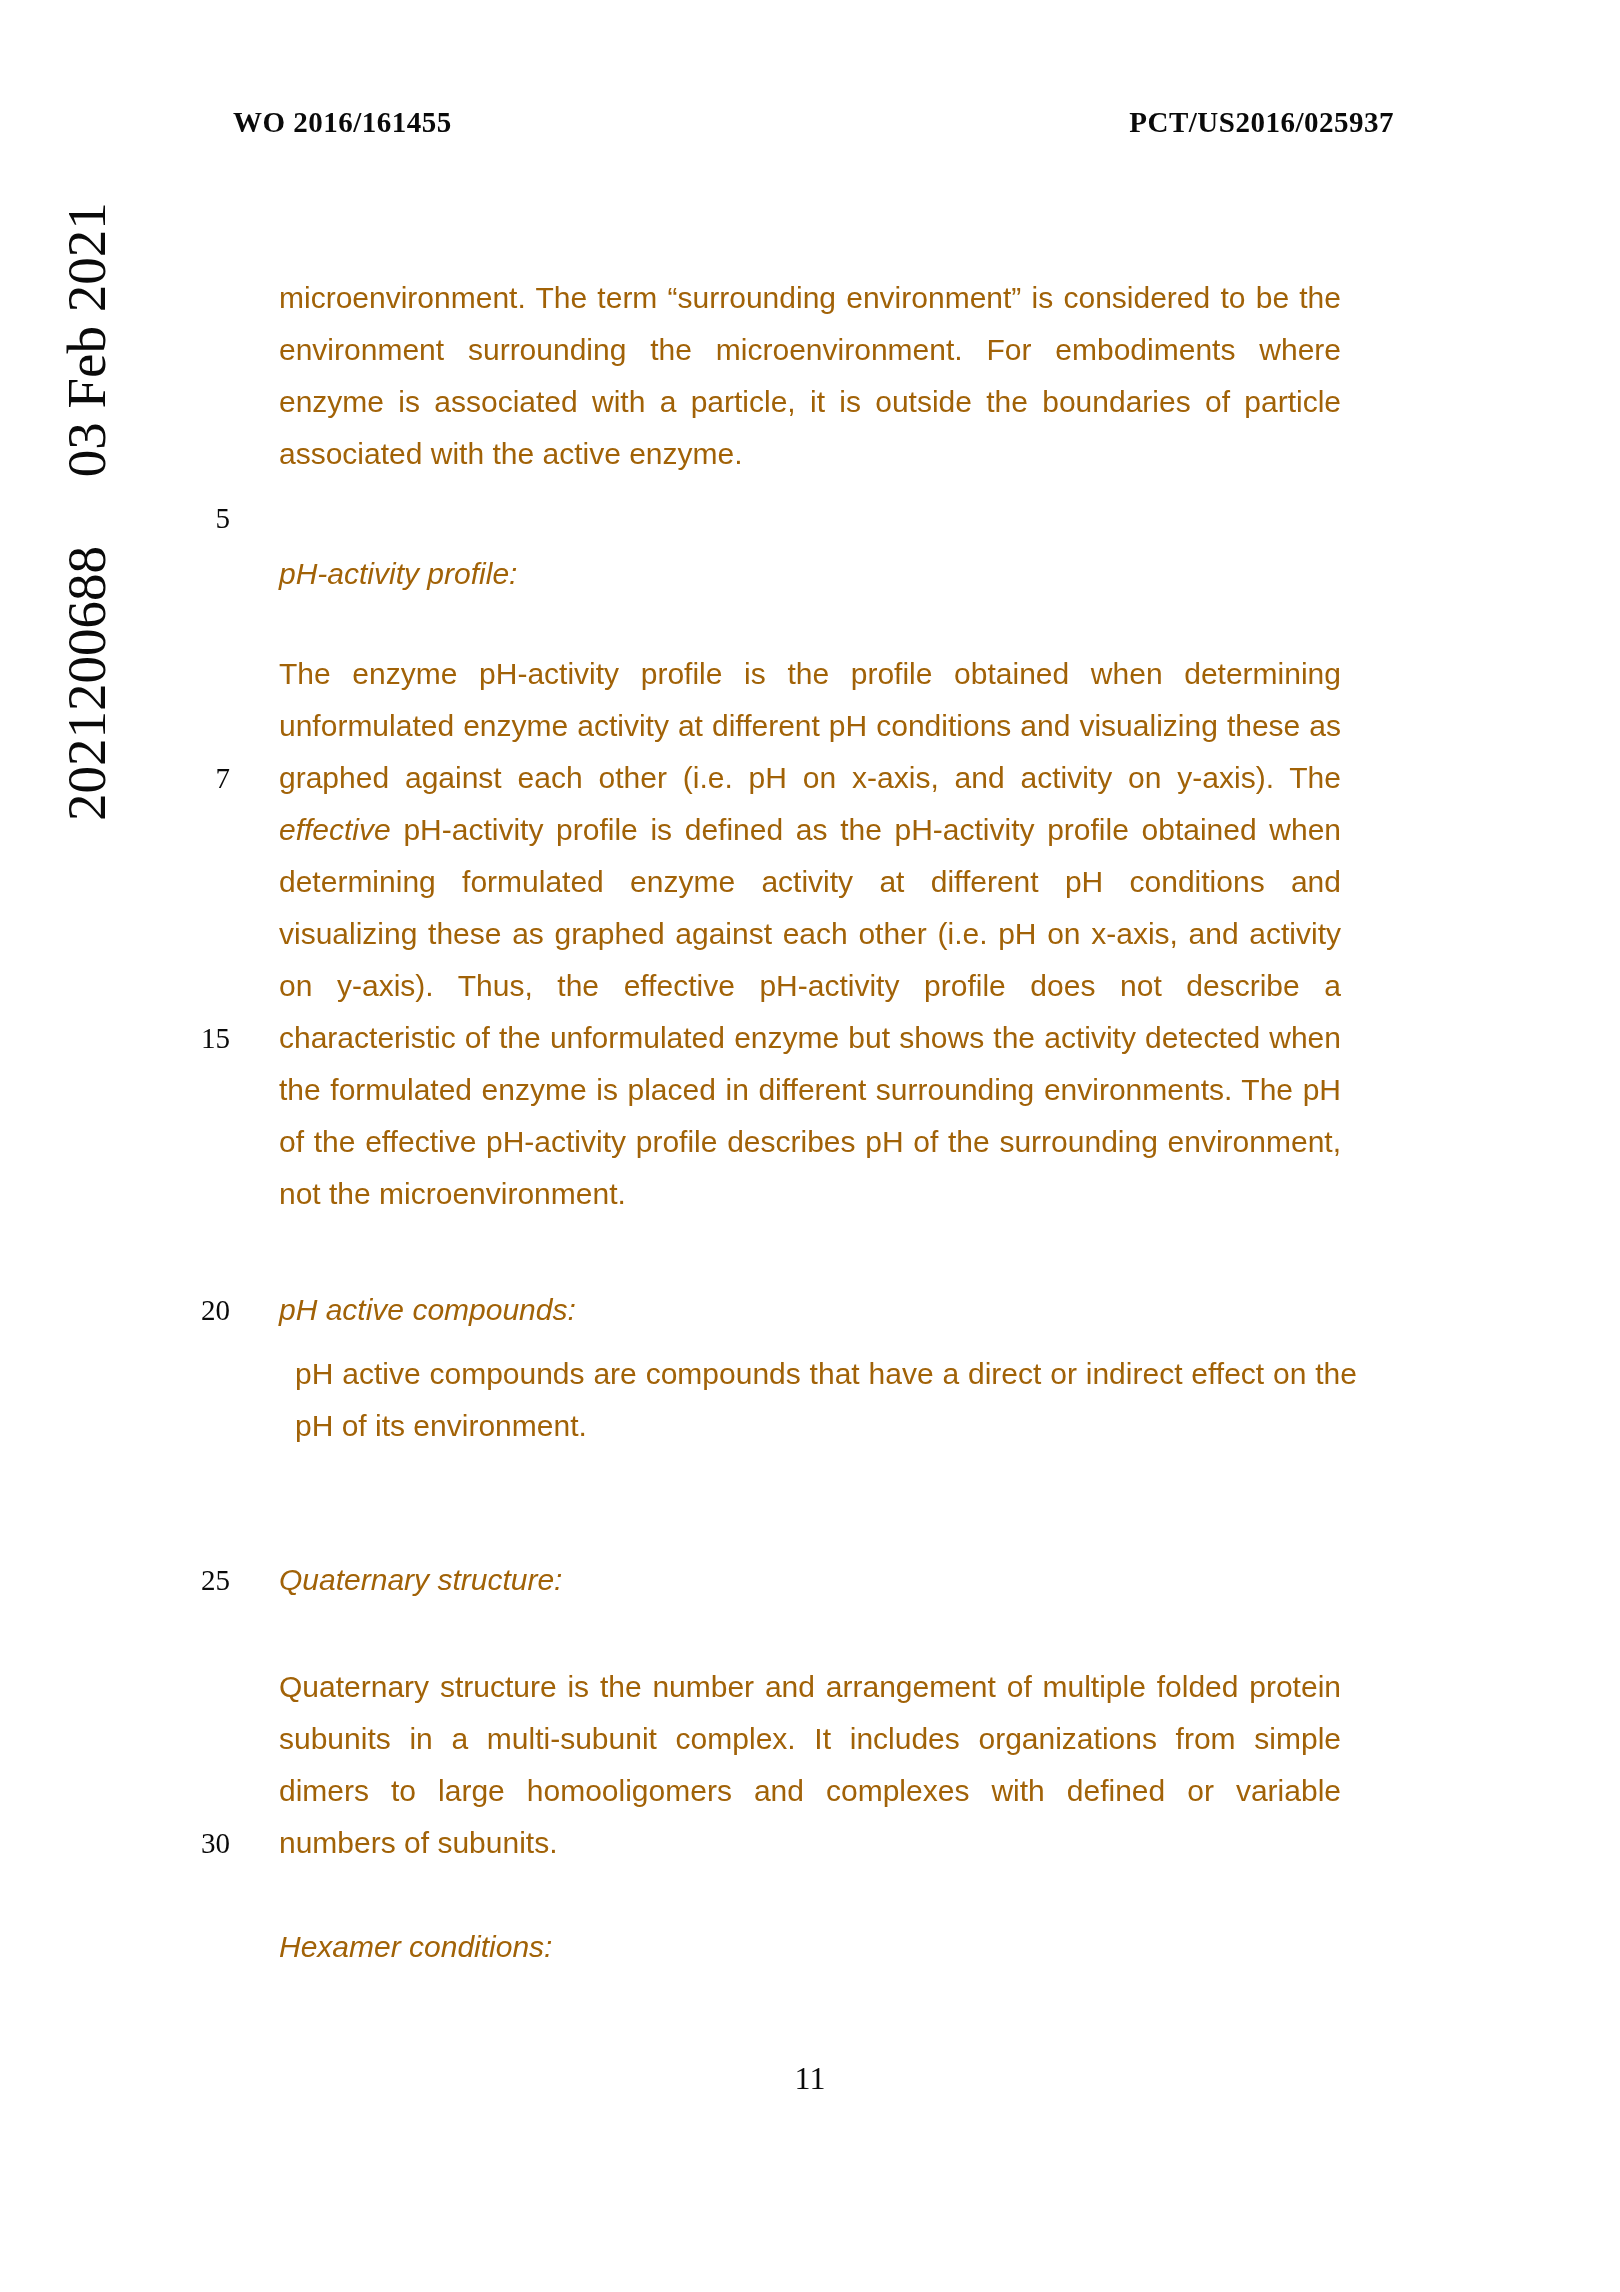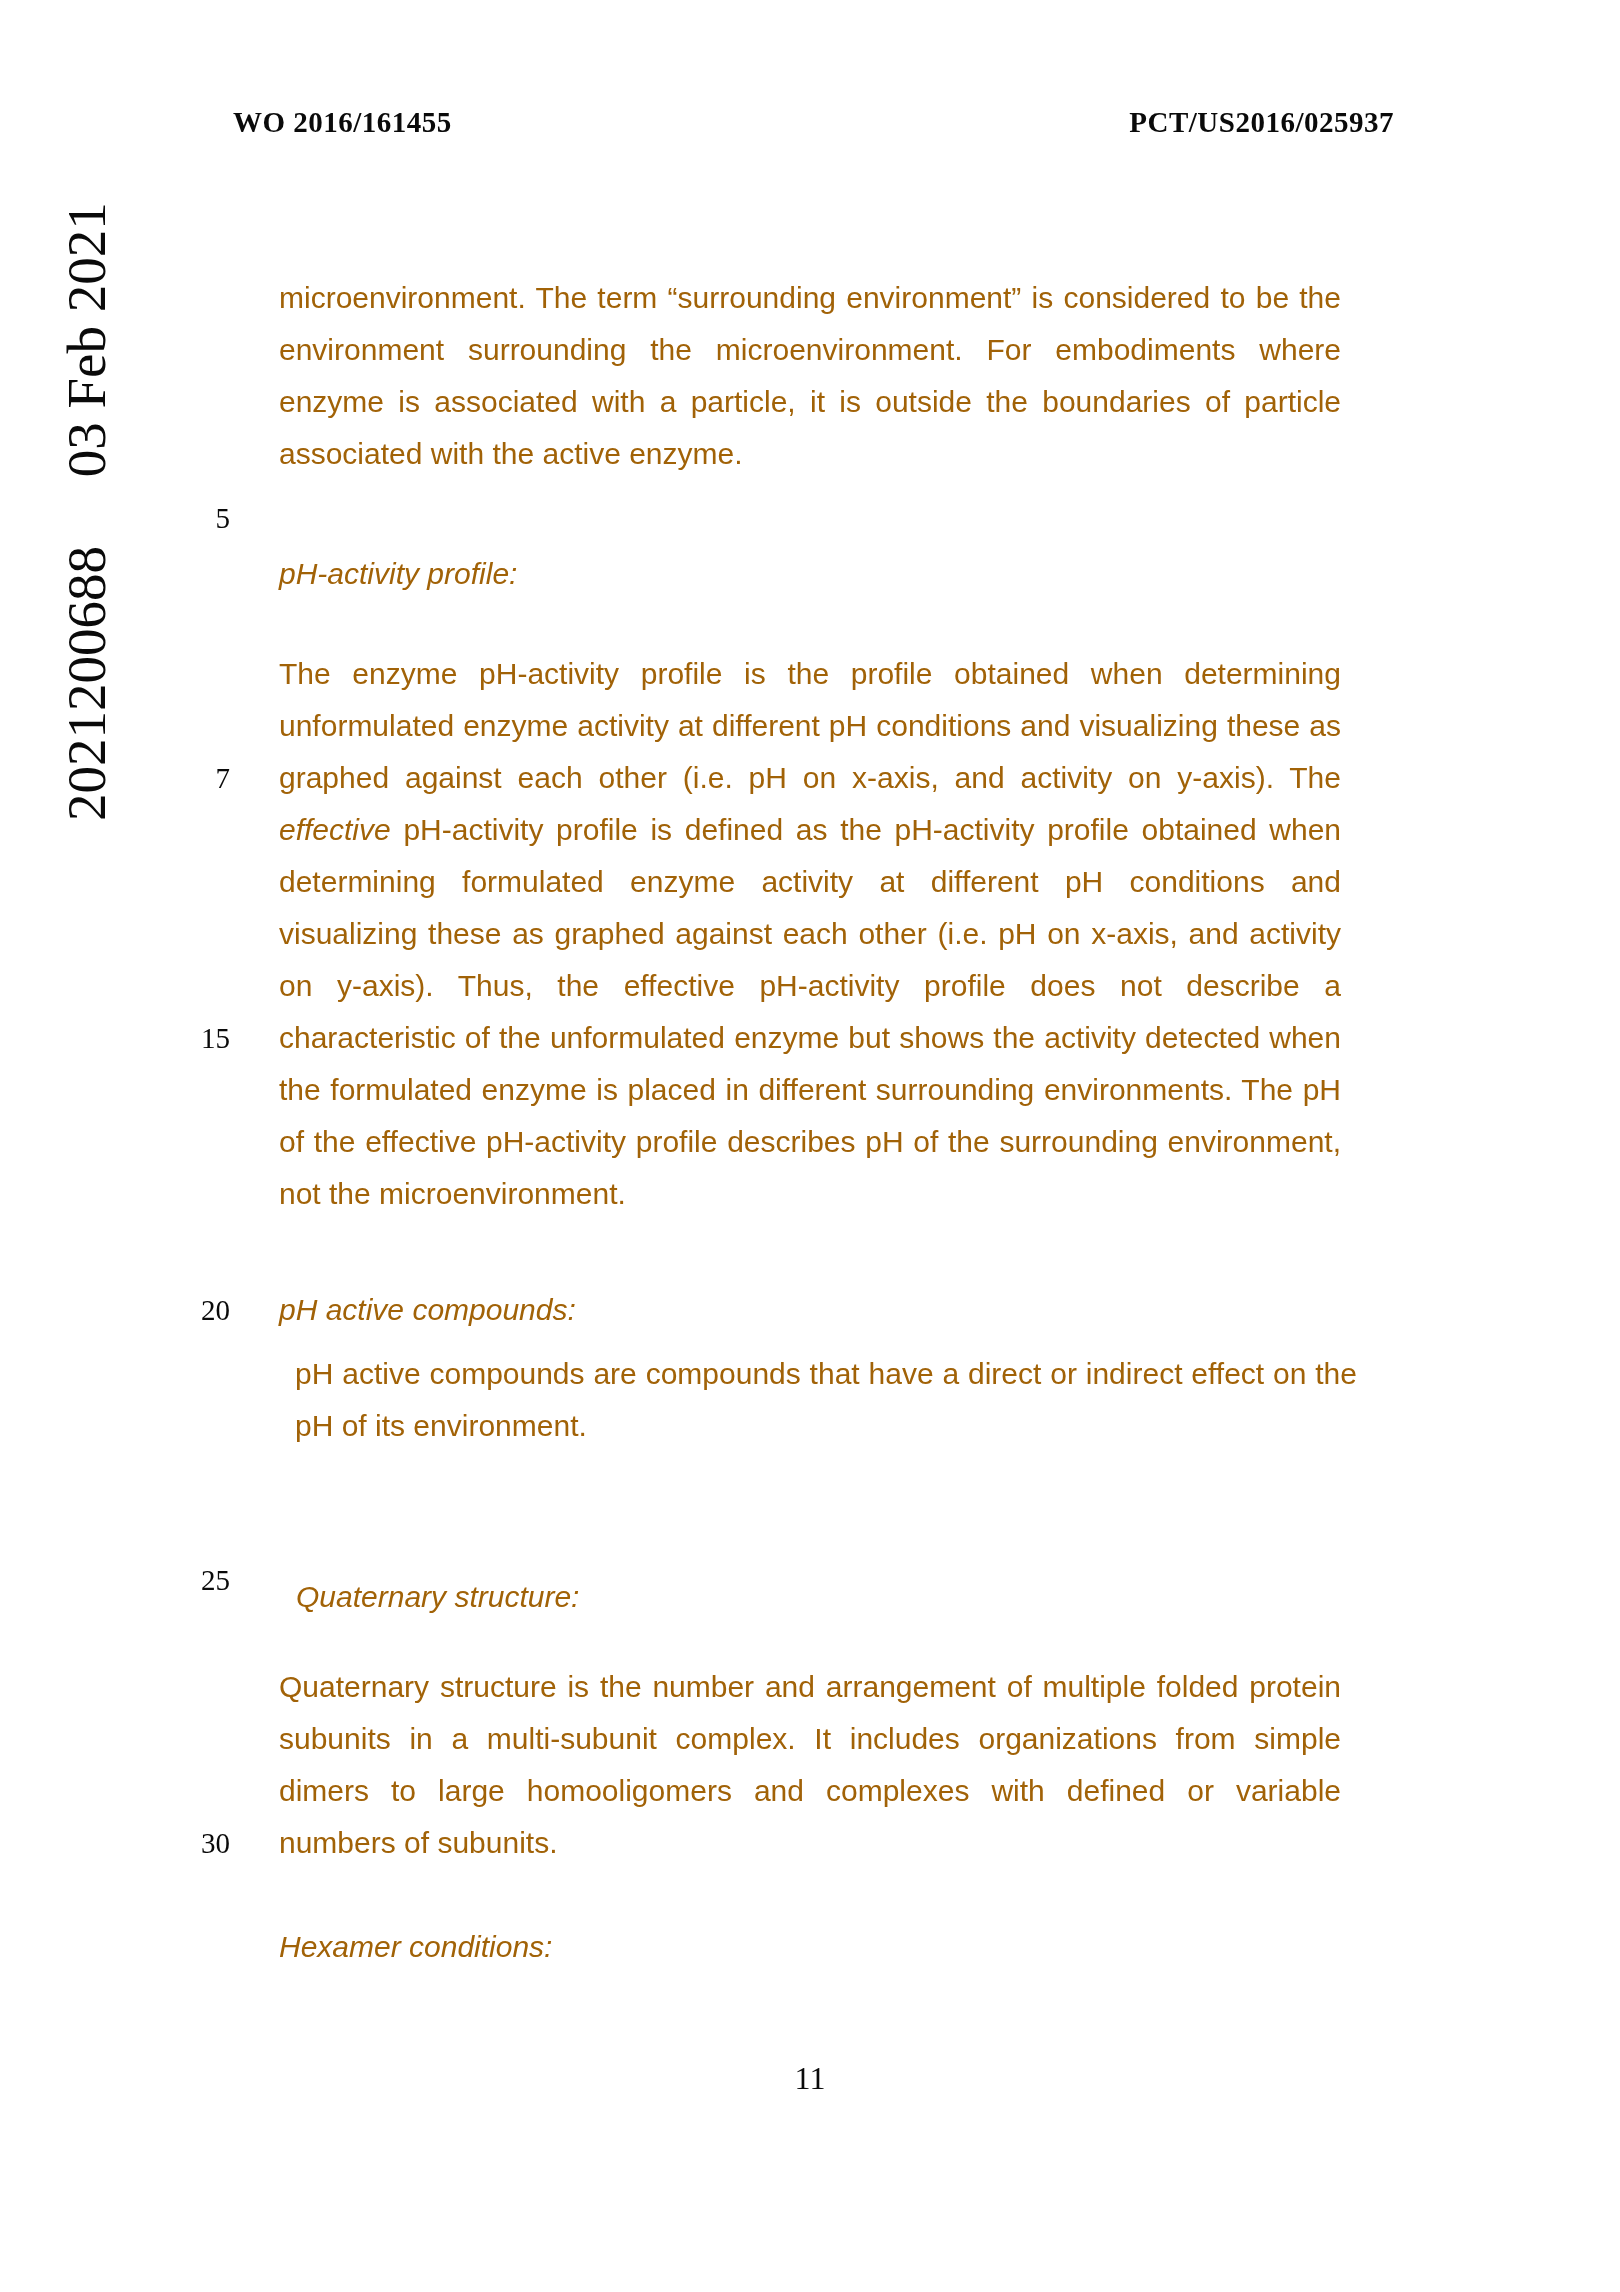--- a/index.html
+++ b/index.html
@@ -105,21 +105,21 @@
   <p class="tblock para" style="top:272px; margin:0">microenvironment. The term “surrounding environment” is considered to be the environment surrounding the microenvironment. For embodiments where enzyme is associated with a particle, it is outside the boundaries of particle associated with the active enzyme.</p>
 
   <p class="tblock heading" style="top:548px; margin:0">pH-activity profile:</p>
 
   <p class="tblock para" style="top:648px; margin:0"><span>The enzyme pH-activity profile is the profile obtained when determining unformulated enzyme activity at different pH conditions and visualizing these as graphed against each other (i.e. pH on x-axis, and activity on y-axis). The </span><span class="it">effective</span><span> pH-activity profile is defined as the pH-activity profile obtained when determining formulated enzyme activity at different pH conditions and visualizing these as graphed against each other (i.e. pH on x-axis, and activity on y-axis). Thus, the effective pH-activity profile does not describe a characteristic of the unformulated enzyme but shows the activity detected when the formulated enzyme is placed in different surrounding environments. The pH of the effective pH-activity profile describes pH of the surrounding environment, not the microenvironment.</span></p>
 
   <p class="tblock heading" style="top:1284px; margin:0">pH active compounds:</p>
 
   <p class="tblock para" style="top:1332px; margin:16px">pH active compounds are compounds that have a direct or indirect effect on the pH of its environment.</p>
 
-  <p class="tblock heading" style="top:1554px; margin:17px">Quaternary structure:</p>
+  <p class="tblock heading" style="top:1554px; margin:0">Quaternary structure:</p>
 
   <p class="tblock para" style="top:1661px; margin:0">Quaternary structure is the number and arrangement of multiple folded protein subunits in a multi-subunit complex. It includes organizations from simple dimers to large homooligomers and complexes with defined or variable numbers of subunits.</p>
 
   <p class="tblock heading" style="top:1921px; margin:0">Hexamer conditions:</p>
 
   <div class="page-number">11</div>
 
 </div>
 
 

